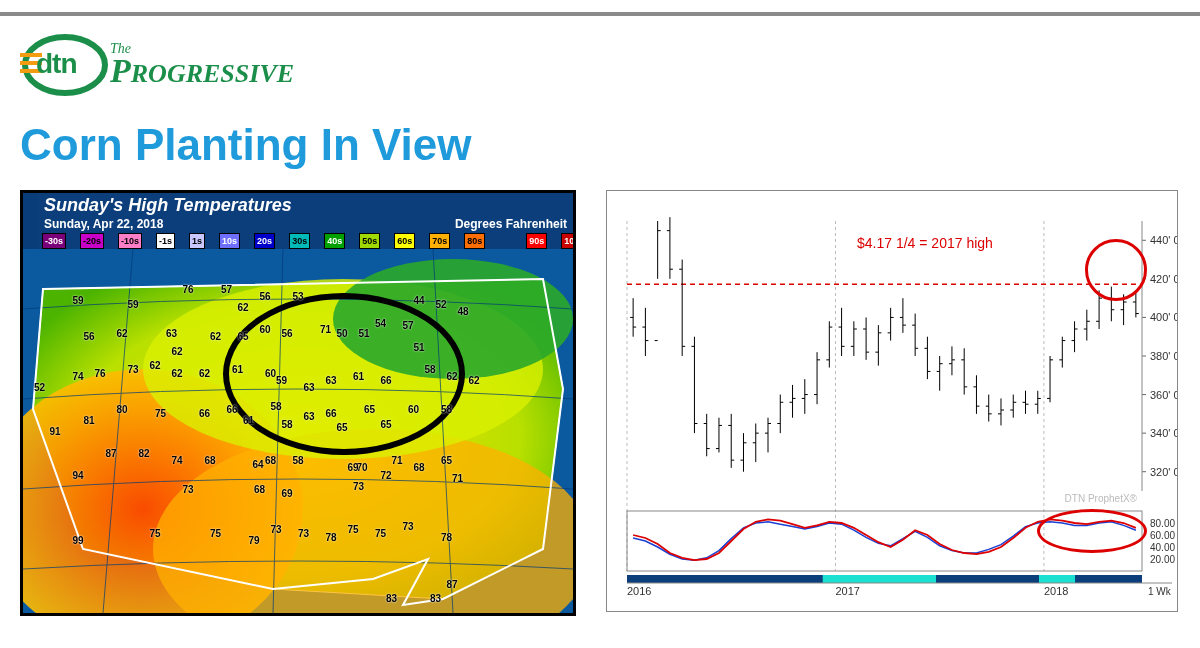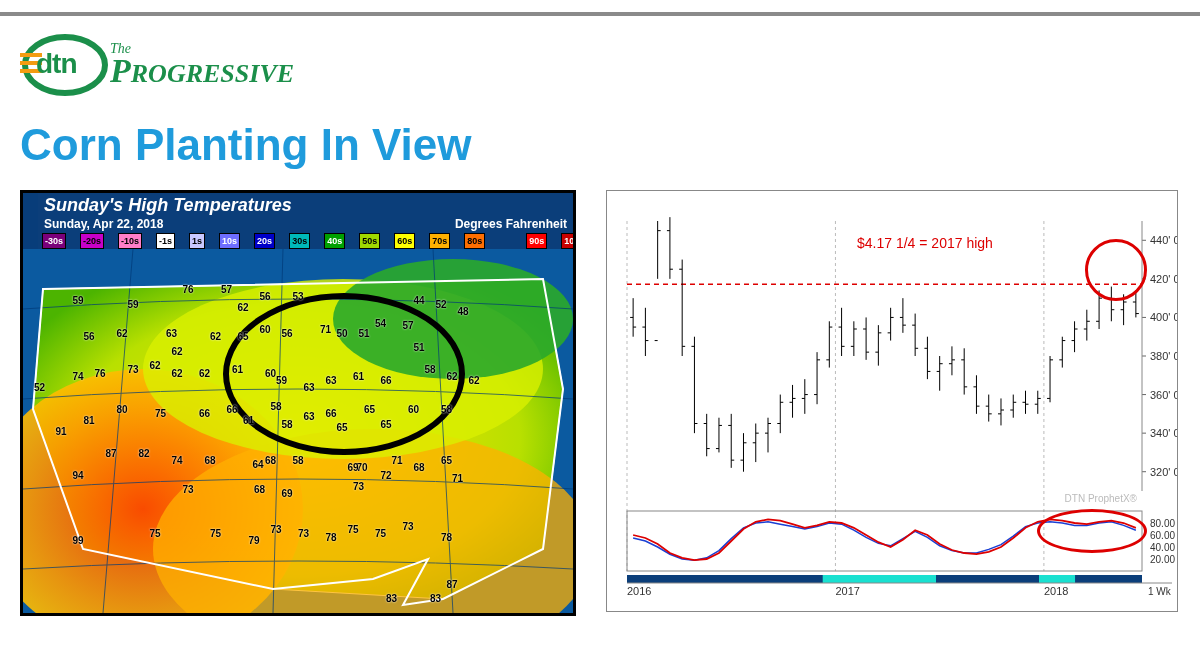--- a/index.html
+++ b/index.html
@@ -157,21 +157,21 @@
           <div class="temp-lbl" style="left: 214.5px; top: 176.12px;">61</div>
           <div class="temp-lbl" style="left: 247.5px; top: 179.76px;">60</div>
           <div class="temp-lbl" style="left: 258.5px; top: 187.04px;">59</div>
           <div class="temp-lbl" style="left: 286px; top: 194.32px;">63</div>
           <div class="temp-lbl" style="left: 308px; top: 187.04px;">63</div>
           <div class="temp-lbl" style="left: 335.5px; top: 183.4px;">61</div>
           <div class="temp-lbl" style="left: 363px; top: 187.04px;">66</div>
           <div class="temp-lbl" style="left: 407px; top: 176.12px;">58</div>
           <div class="temp-lbl" style="left: 429px; top: 183.4px;">62</div>
           <div class="temp-lbl" style="left: 451px; top: 187.04px;">62</div>
-          <div class="temp-lbl" style="left: 38px; top: 238px; text-align: right;">91</div>
+          <div class="temp-lbl" style="left: 32px; top: 238px; text-align: right;">91</div>
           <div class="temp-lbl" style="left: 66px; top: 227.08px;">81</div>
           <div class="temp-lbl" style="left: 99px; top: 216.16px;">80</div>
           <div class="temp-lbl" style="left: 137.5px; top: 219.8px;">75</div>
           <div class="temp-lbl" style="left: 181.5px; top: 219.8px;">66</div>
           <div class="temp-lbl" style="left: 209px; top: 216.16px;">66</div>
           <div class="temp-lbl" style="left: 225.5px; top: 227.08px;">61</div>
           <div class="temp-lbl" style="left: 253px; top: 212.52px;">58</div>
           <div class="temp-lbl" style="left: 264px; top: 230.72px;">58</div>
           <div class="temp-lbl" style="left: 286px; top: 223.44px;">63</div>
           <div class="temp-lbl" style="left: 308px; top: 219.8px;">66</div>

